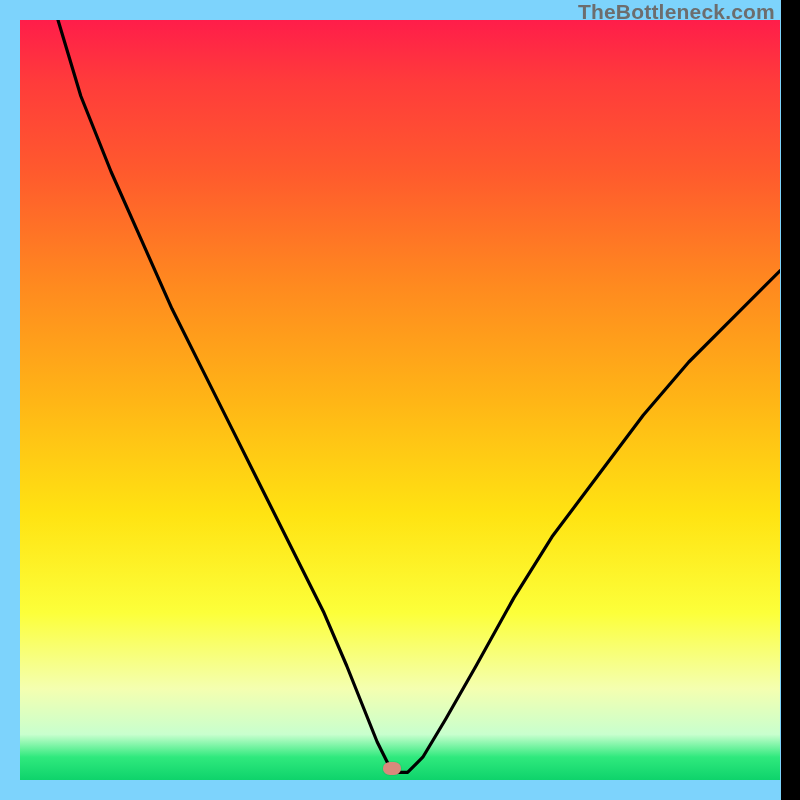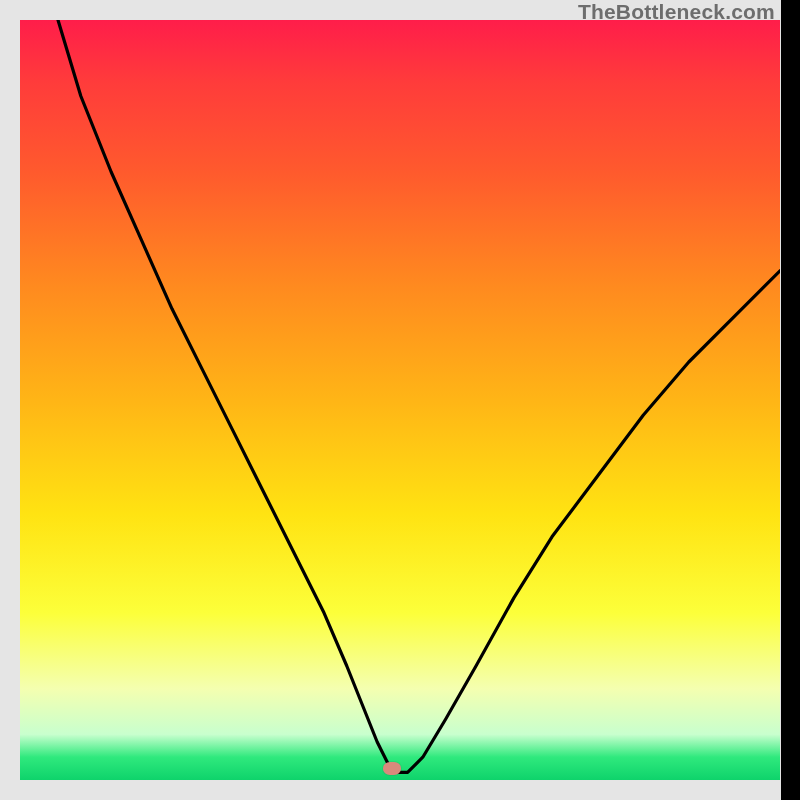--- a/index.html
+++ b/index.html
@@ -8,21 +8,21 @@
     width: 800px;
     height: 800px;
     background: #000;
     font-family: Arial, Helvetica, sans-serif;
     overflow: hidden;
   }
   .frame {
     position: relative;
     width: 781px;
     height: 800px;
-    background: #e5e5e5;
+    background: #7dd3fc;
   }
   .plot {
     position: absolute;
     left: 20px;
     top: 20px;
     width: 760px;
     height: 760px;
     background: linear-gradient(
       to bottom,
       #ff1d4a 0%,

